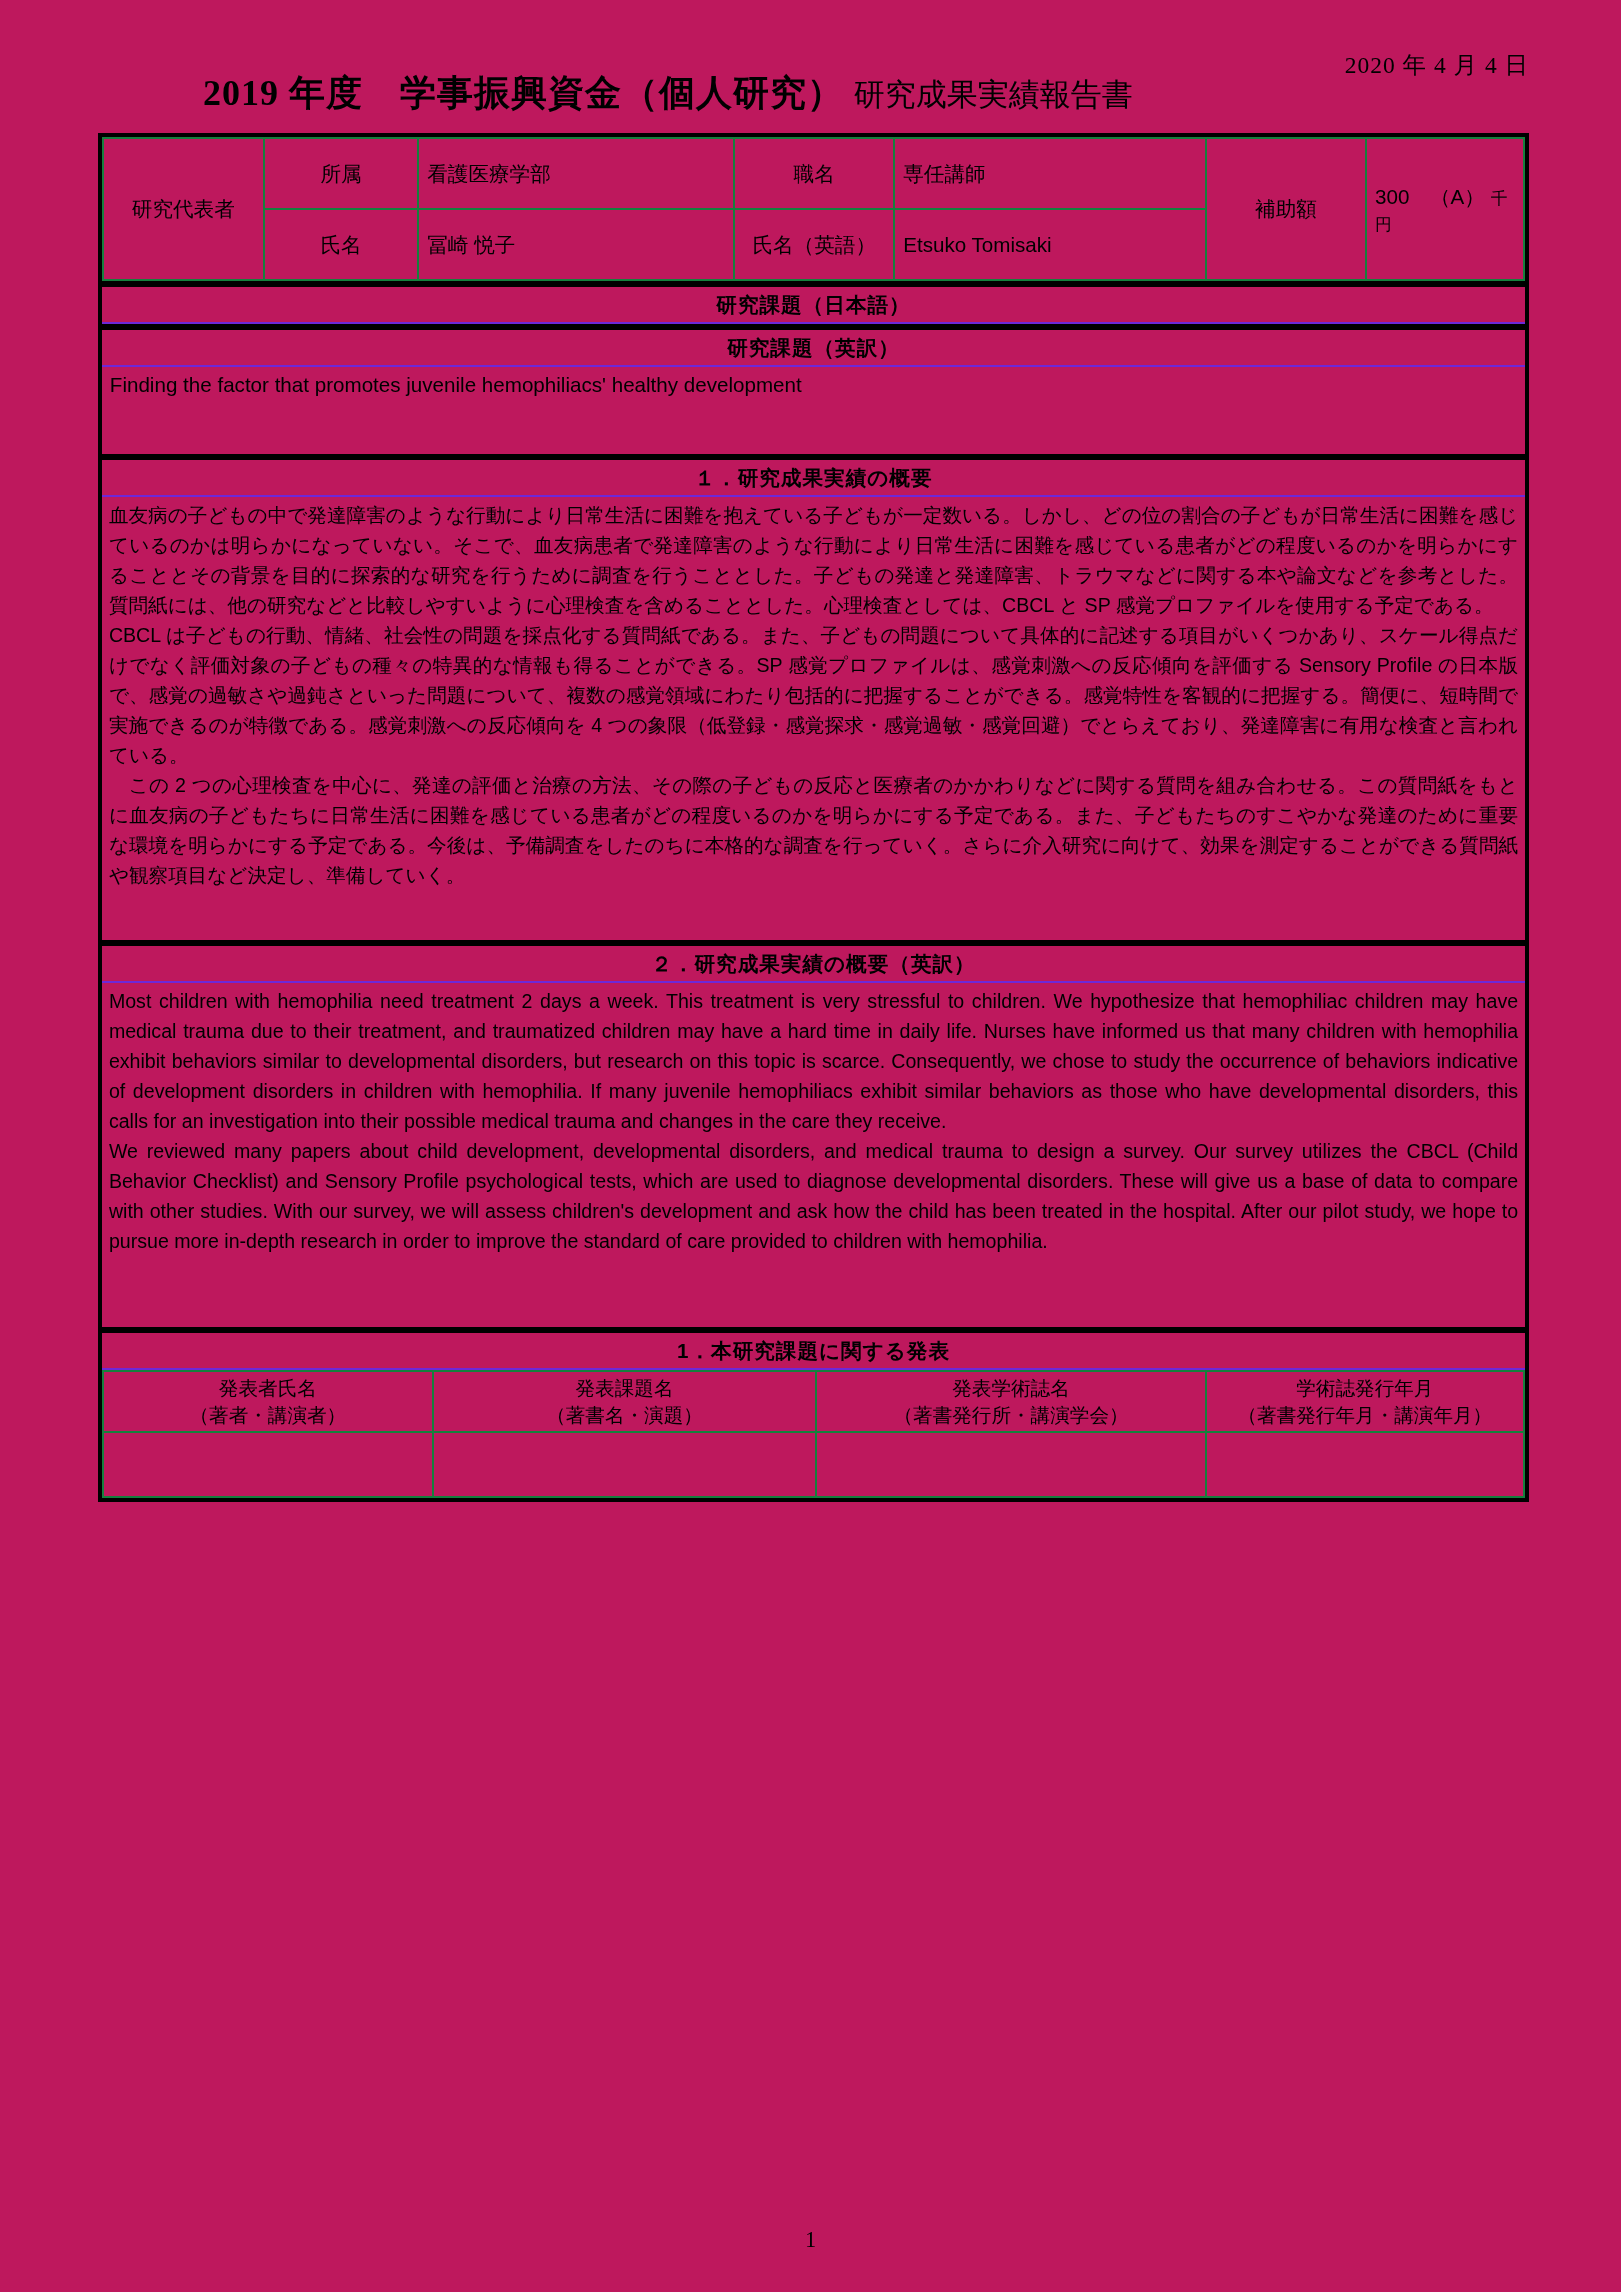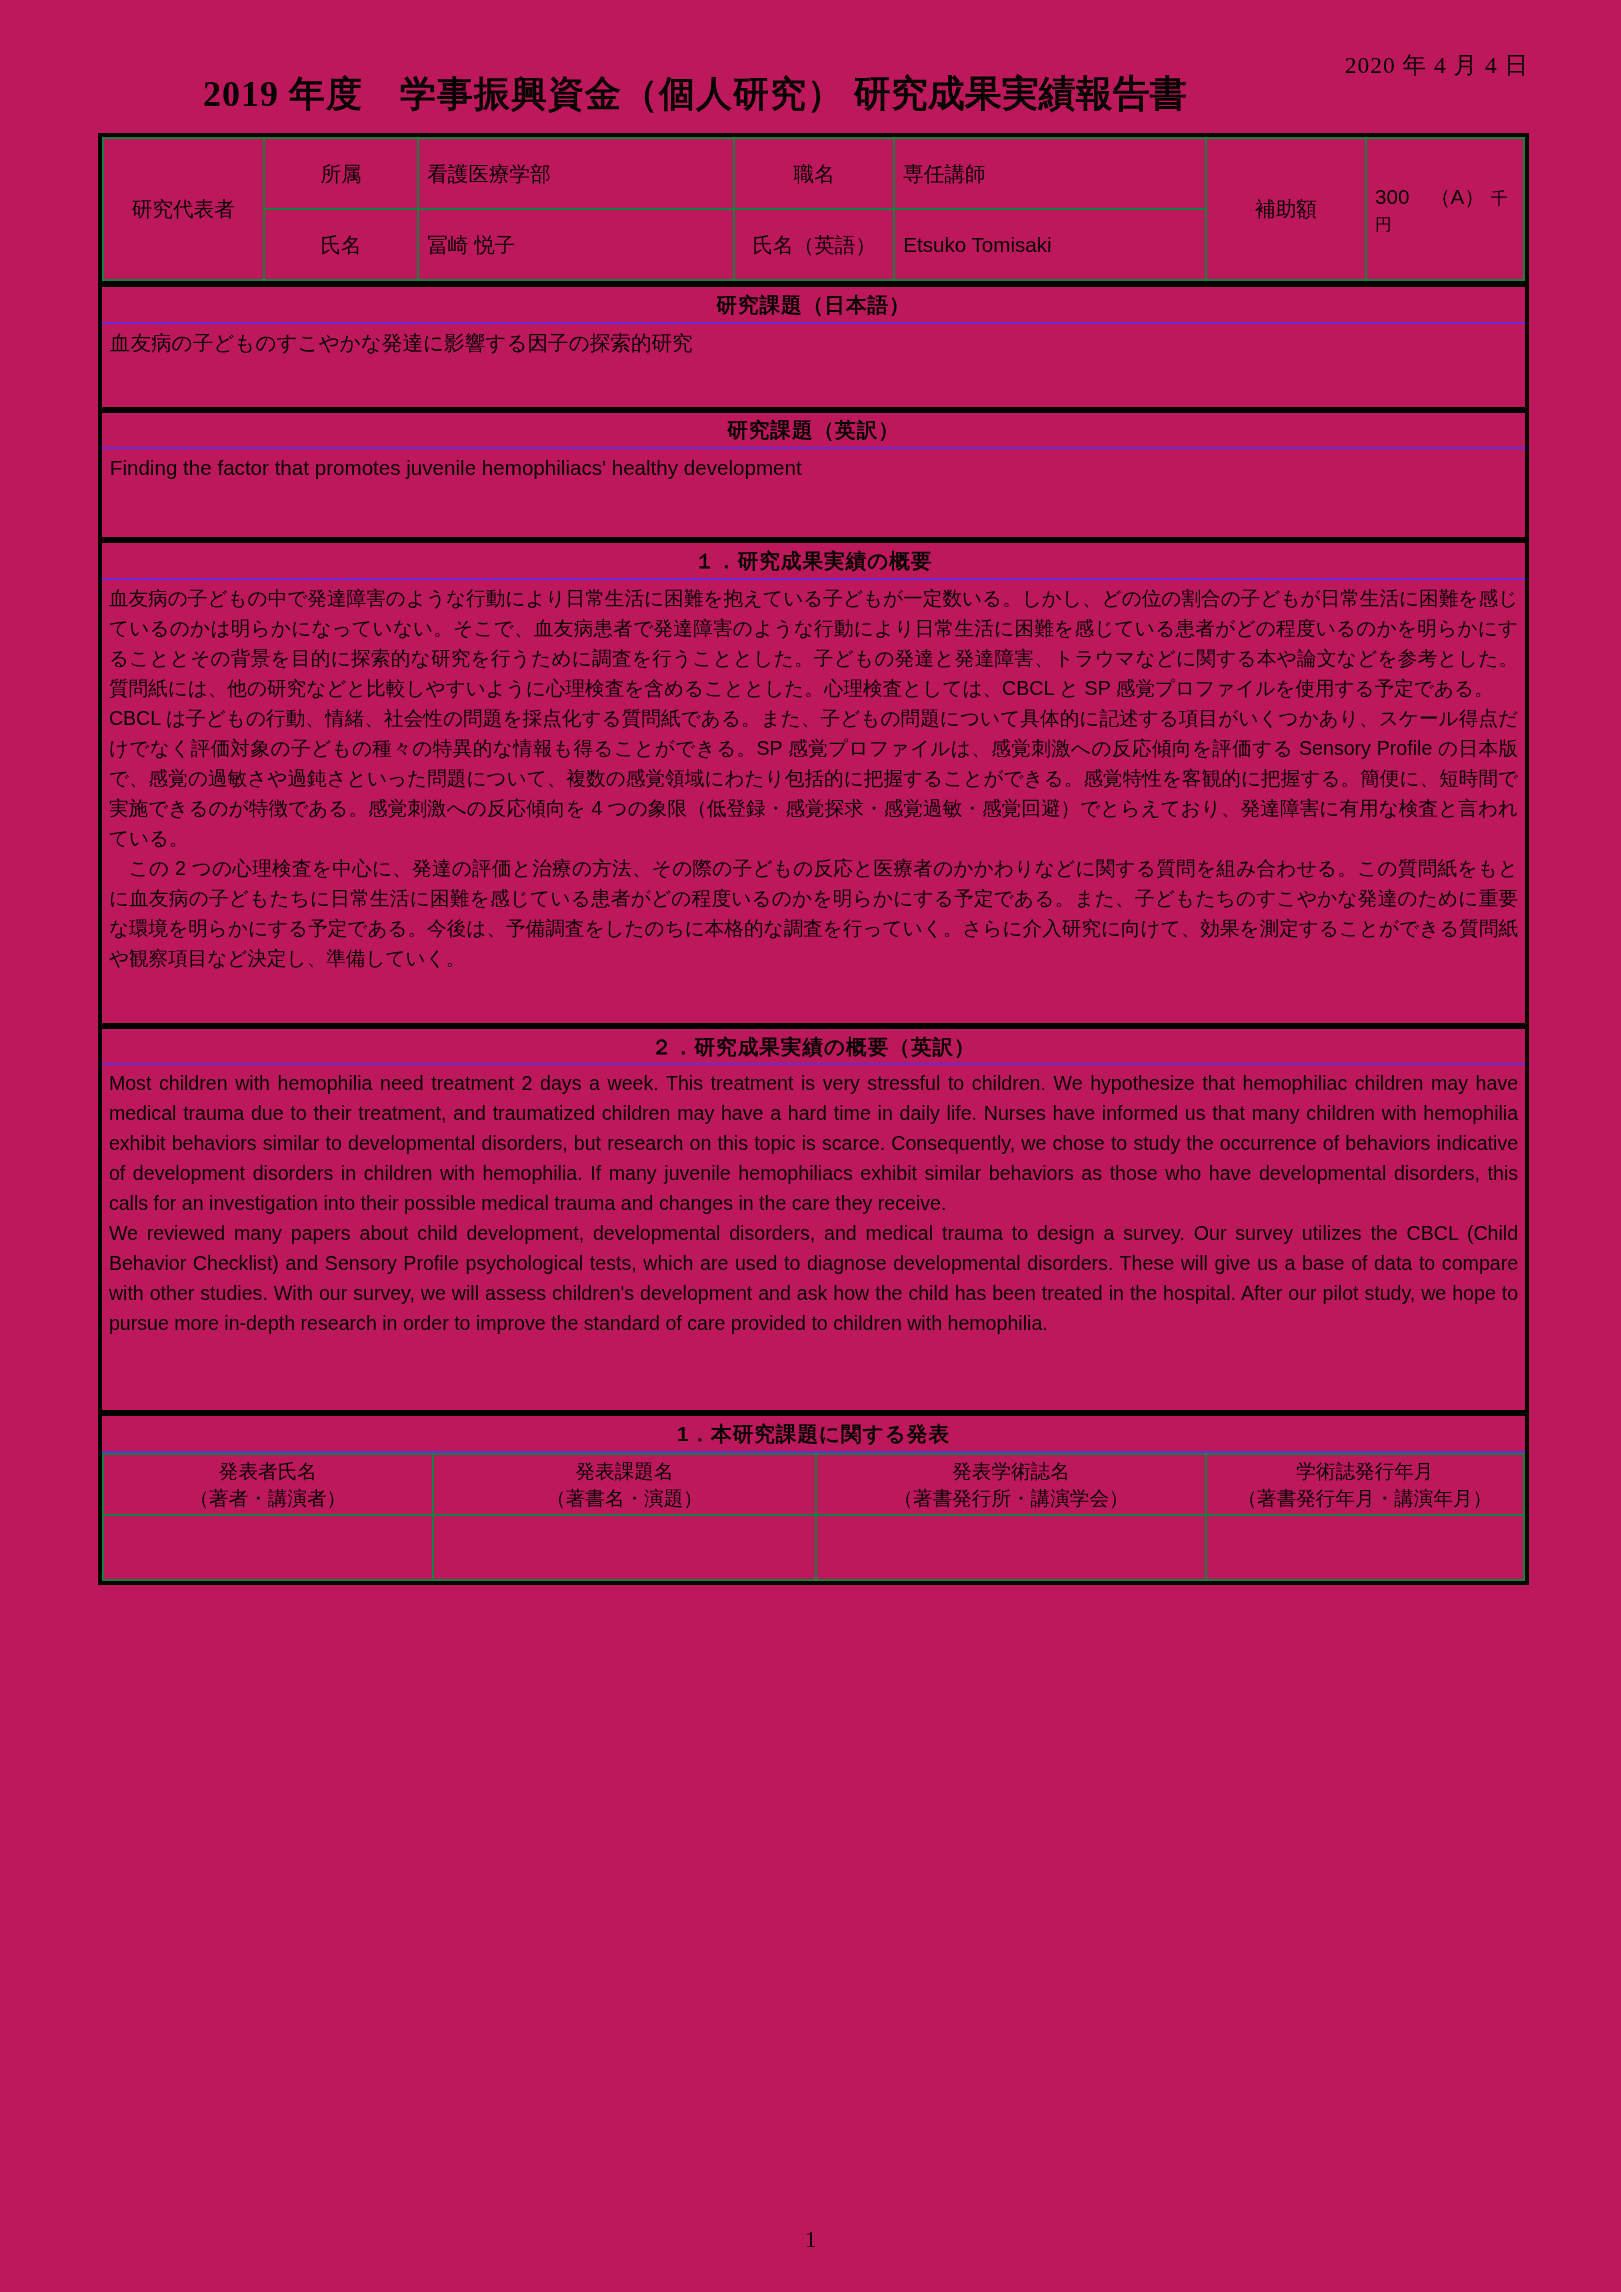--- a/index.html
+++ b/index.html
@@ -32,22 +32,22 @@
     white-space: nowrap;
   }
   .title-main {
     font-size: 36px;
     font-weight: 600;
     font-family: "Liberation Serif", "DejaVu Serif", serif;
     letter-spacing: 1px;
     margin-left: 43px;
   }
   .title-sub {
-    font-size: 37px;
-    font-weight: 700;
+    font-size: 31px;
+    font-weight: 400;
     margin-left: 9.8px;
     font-family: "Liberation Sans", "DejaVu Sans", sans-serif;
   }
   
   .doc {
     position: absolute;
     left: 98px;
     top: 133px;
     width: 1423px;
     border: 4.9px solid #000;
@@ -161,21 +161,20 @@
         <td class="lbl">氏名</td>
         <td class="val">冨崎 悦子</td>
         <td class="lbl">氏名（英語）</td>
         <td class="val">Etsuko  Tomisaki</td>
       </tr>
     </tbody>
       </table>
 
     <div class="section">
       <div class="sec-header">研究課題（日本語）</div>
-      <div class="sec-body body-ja-title">血友病の子どものすこやかな発達に影響する因子の探索的研究</div>
     </div>
 
     <div class="section">
       <div class="sec-header">研究課題（英訳）</div>
       <div class="sec-body body-en-title">Finding the factor that promotes juvenile hemophiliacs' healthy development</div>
     </div>
 
     <div class="section">
       <div class="sec-header">１．研究成果実績の概要</div>
       <div class="sec-body body-summary-ja">

